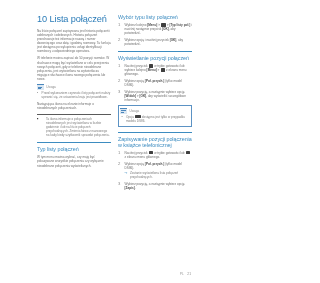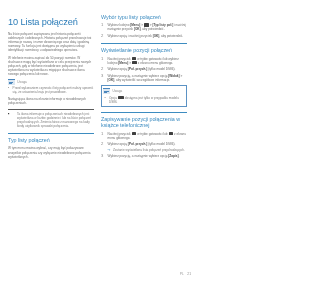--- a/index.html
+++ b/index.html
@@ -6,21 +6,21 @@
   html, body { margin: 0; padding: 0; }
   body {
     width: 200px; height: 283px;
     background: #ffffff;
     font-family: "Liberation Sans", sans-serif;
     color: #6b6b6b;
     overflow: hidden;
     position: relative;
   }
   .page { width: 200px; height: 283px; position: relative; padding: 14px 8px 0 8px; }
-  .cols { display: flex; gap: 7px; align-items: flex-end; }
+  .cols { display: flex; gap: 7px; align-items: flex-start; margin-left: 29px; }
   .col { width: 86px; position: relative; }
 
   
   .h1 {
     color: #2b7cb8;
     font-size: 9.2px;
     line-height: 10px;
     font-weight: 400;
     letter-spacing: -0.1px;
     margin: 0 0 5px 0;

